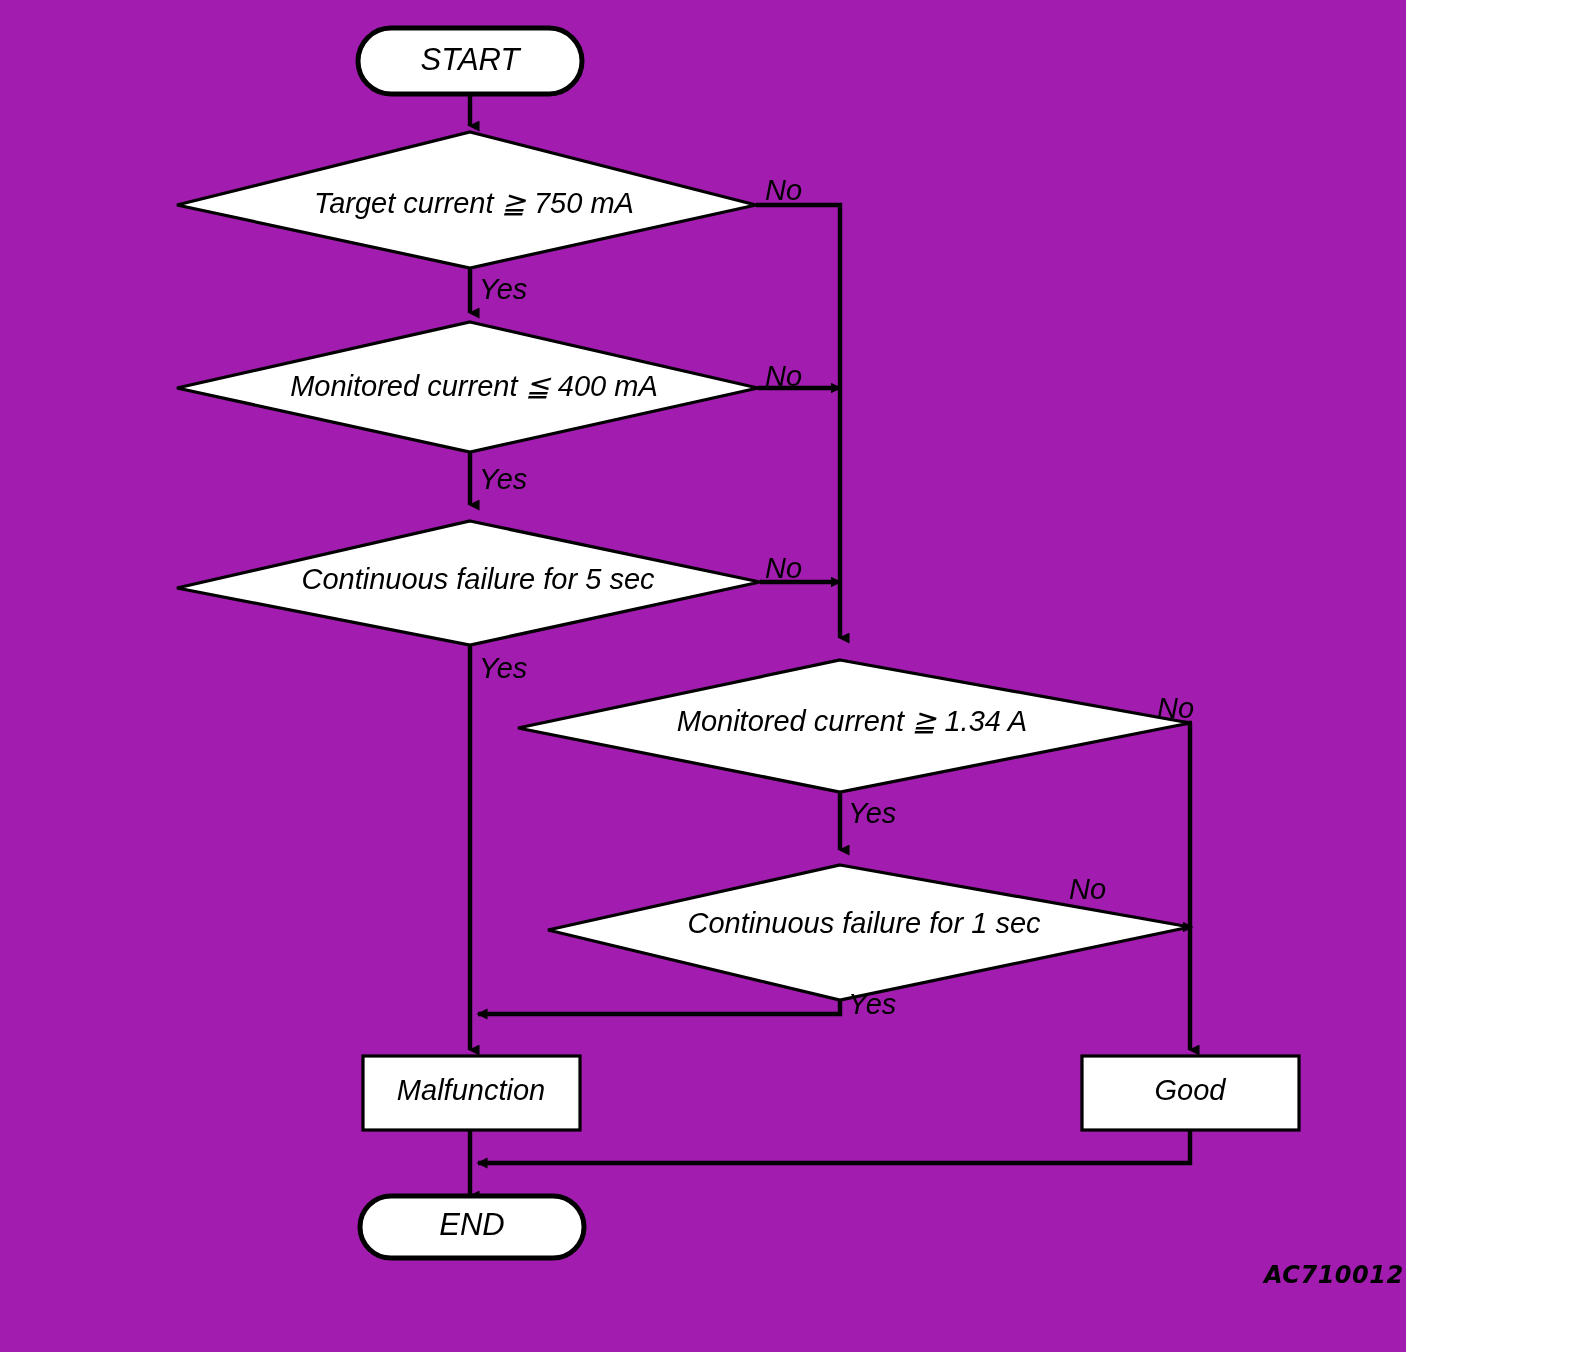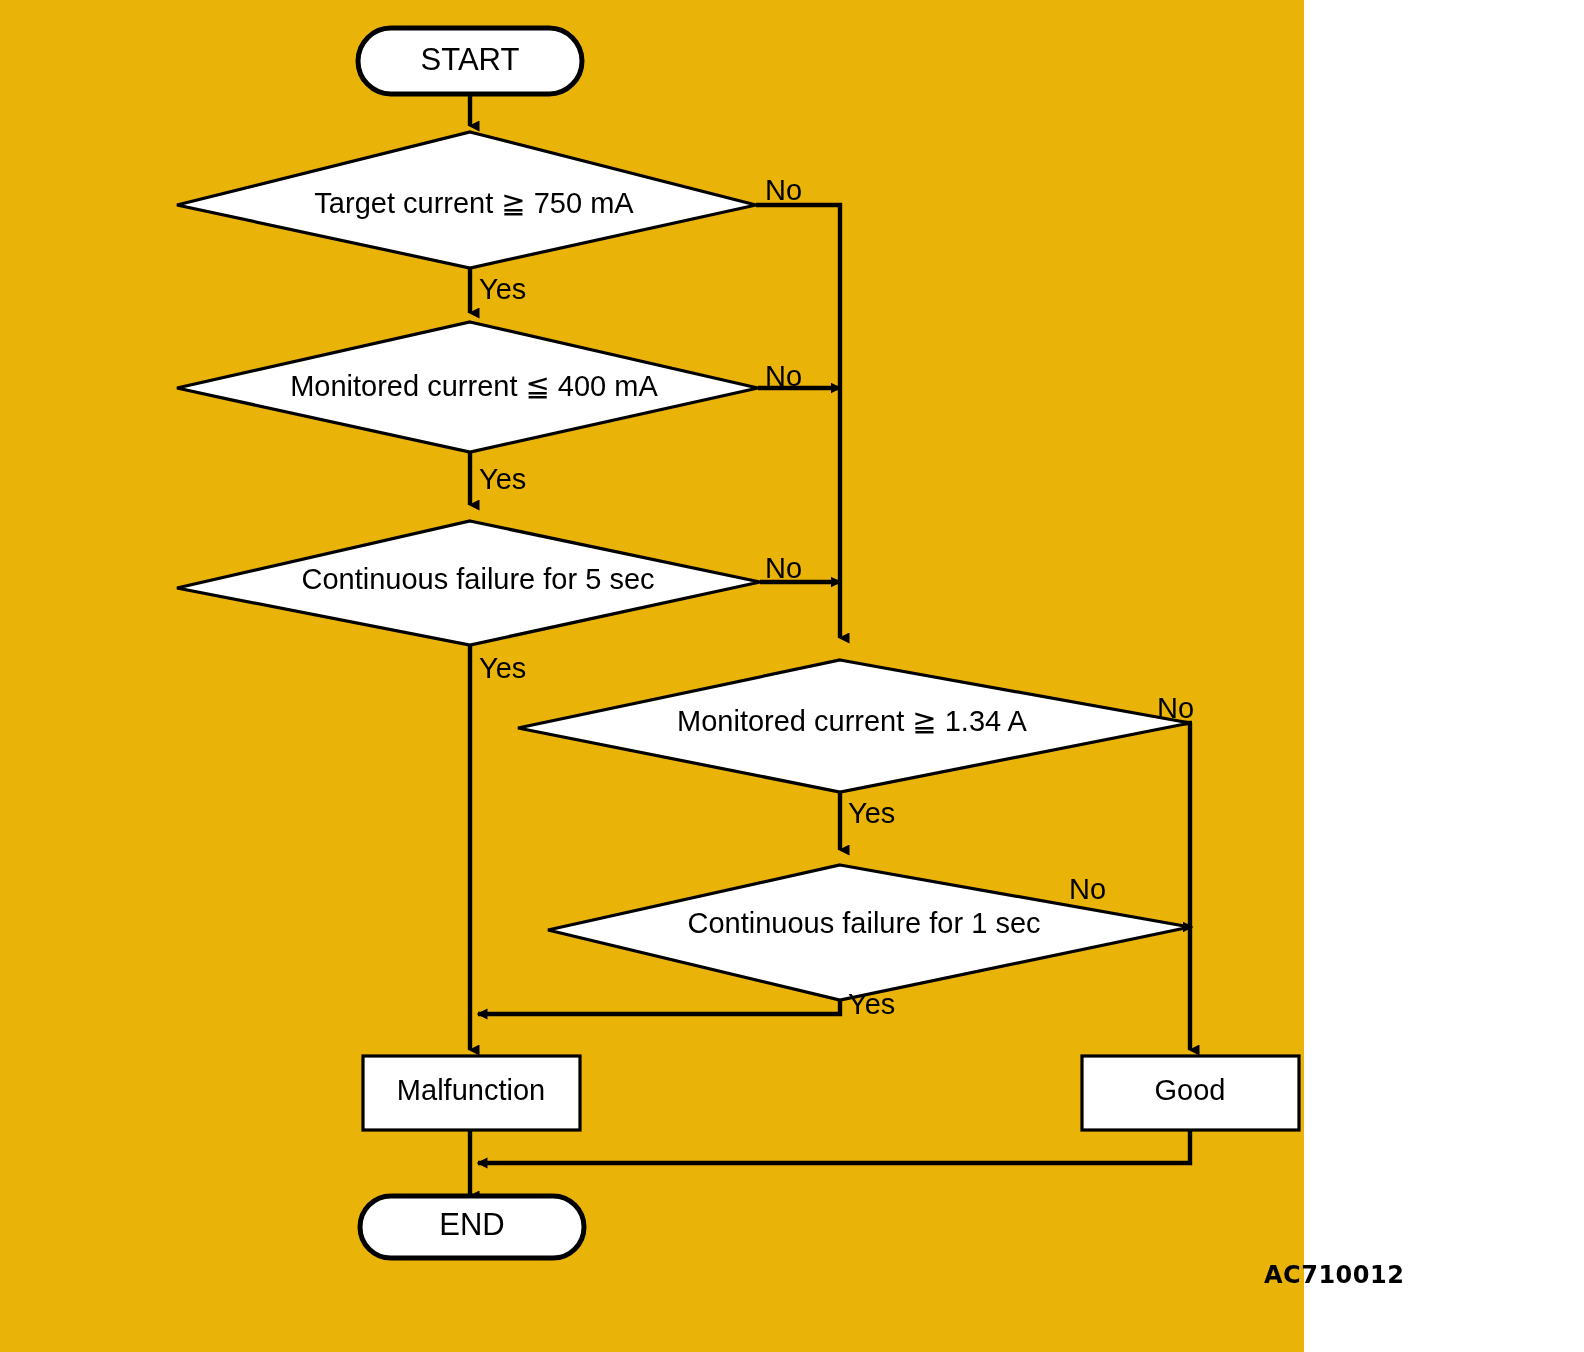--- a/index.html
+++ b/index.html
@@ -8,23 +8,24 @@
     background: #ffffff;
   }
   body {
     width: 1584px;
     height: 1352px;
     font-family: "Liberation Sans", sans-serif;
     overflow: hidden;
   }
   #flow-root {
     position: relative;
-    width: 1304px;
+    width: 1406px;
     height: 1352px;
-    background: #eab308;
+    background: #a21caf;
+    font-style: italic;
   }
   svg#flow-svg {
     position: absolute;
     top: 0;
     left: 0;
     width: 1584px;
     height: 1352px;
     display: block;
   }
   .shape-stroke {

